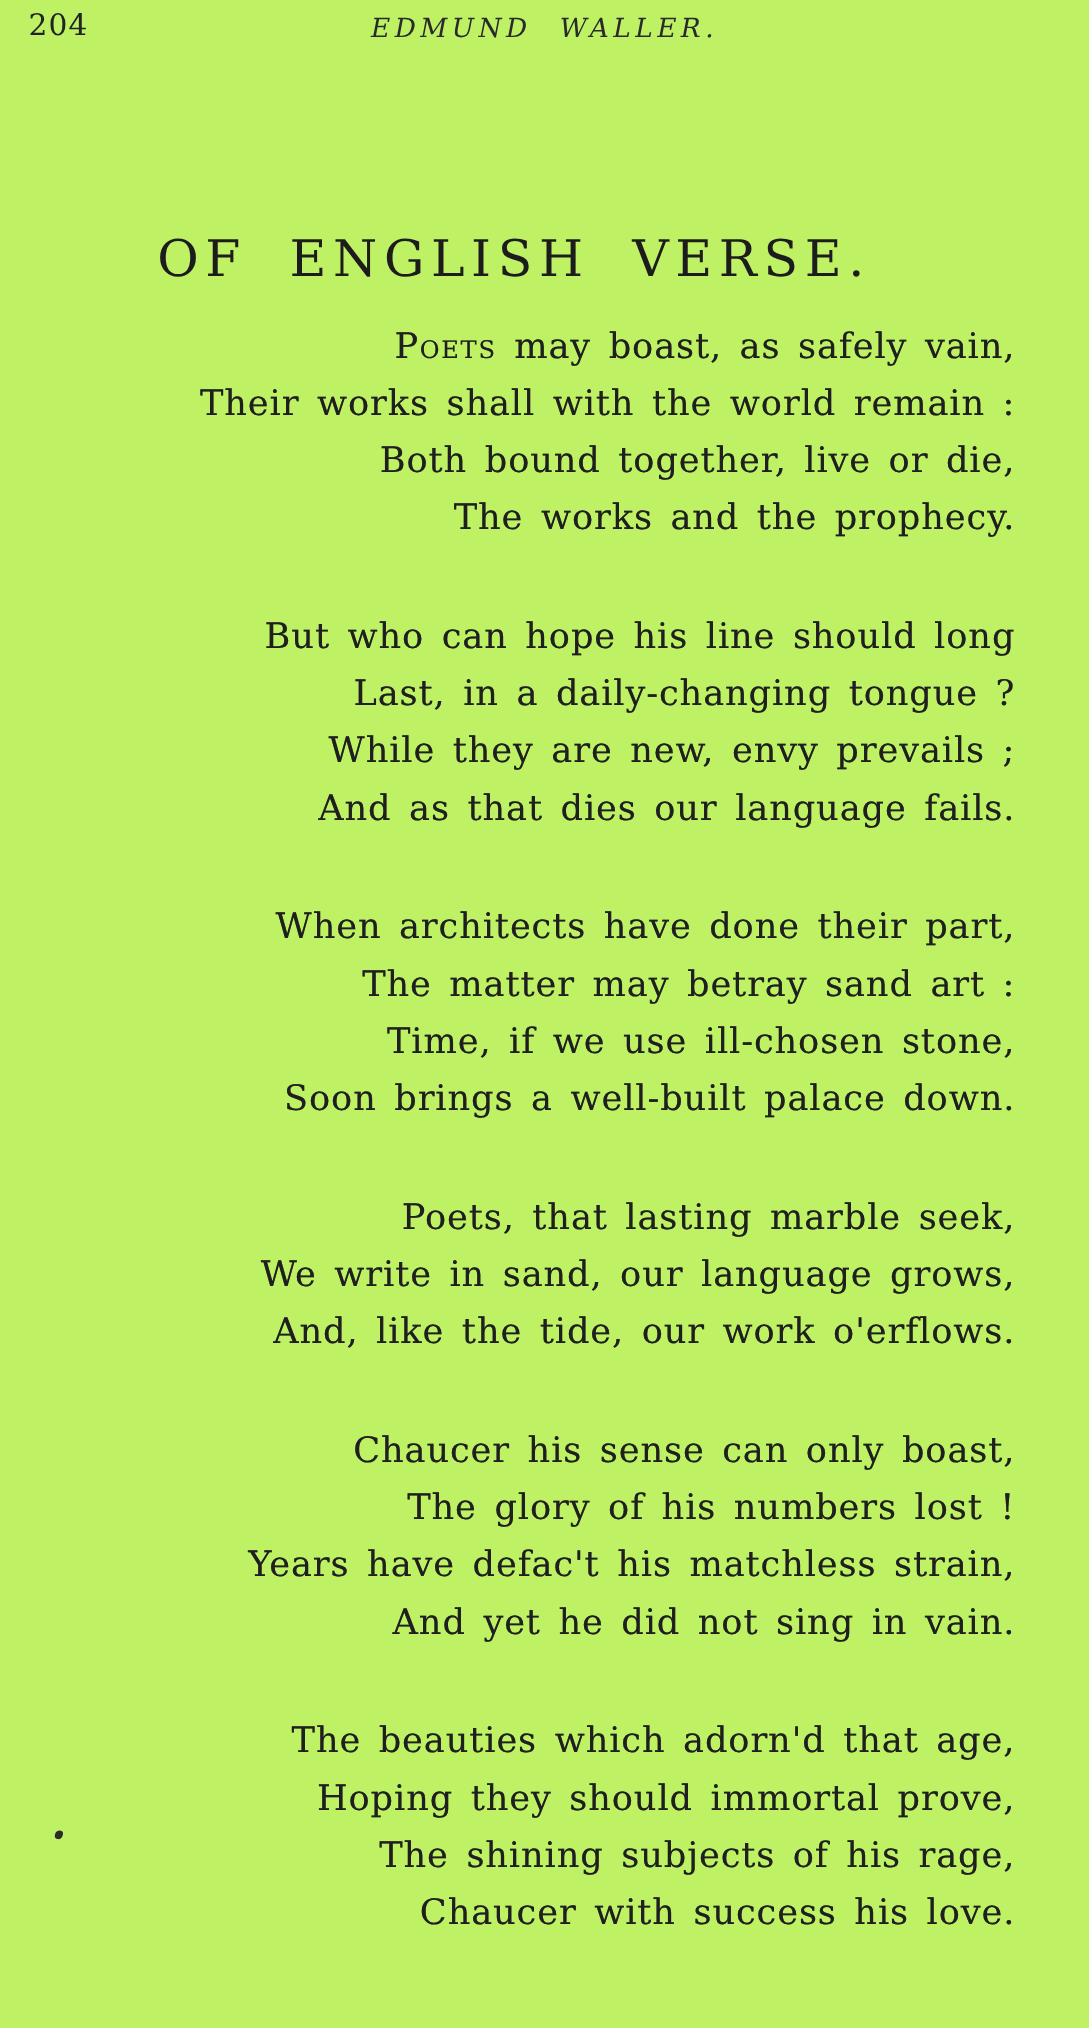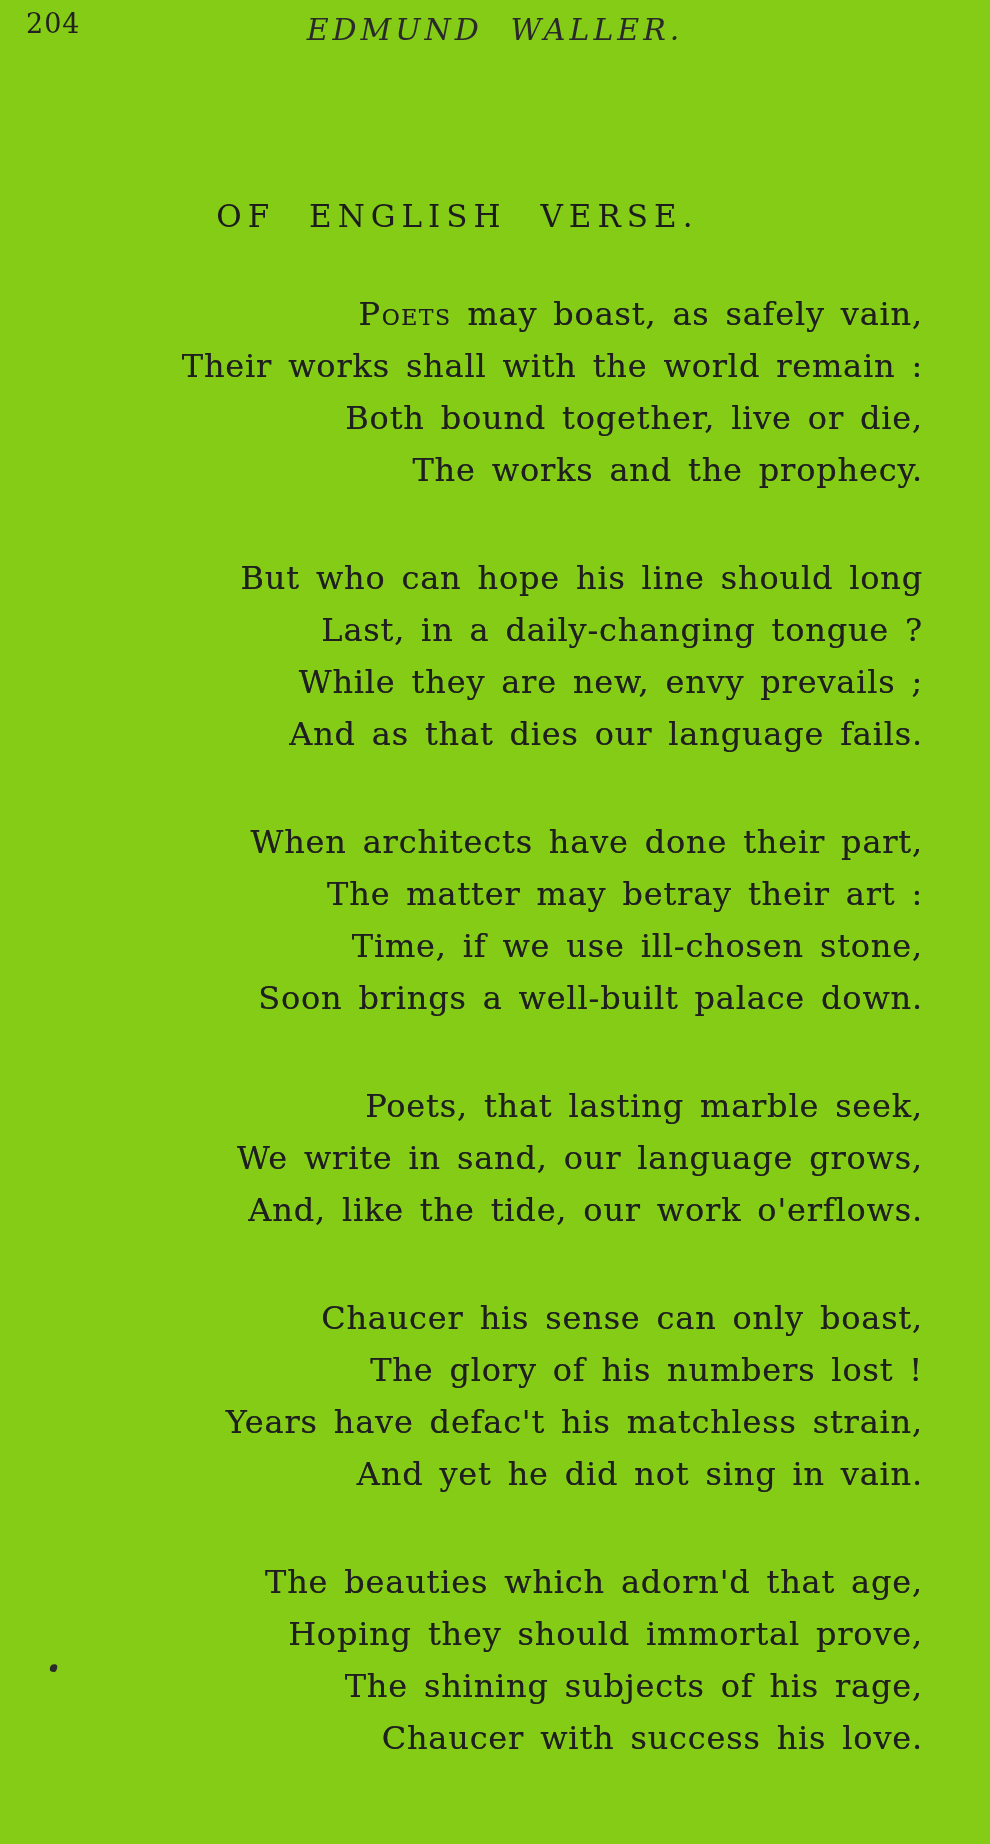--- a/index.html
+++ b/index.html
@@ -4,21 +4,21 @@
 <style>
   html, body {
     margin: 0;
     padding: 0;
     background: #ffffff;
   }
   .page {
     position: relative;
     width: 990px;
     height: 1844px;
-    background: #84cc16;
+    background: #bef264;
     overflow: hidden;
     font-family: "DejaVu Serif", serif;
     color: #1f1f1f;
   }
   
   .header {
     position: absolute;
     top: 6px;
     left: 0;
     width: 100%;
@@ -32,35 +32,35 @@
     letter-spacing: 1px;
     color: #222;
   }
   .running-header {
     position: absolute;
     left: 0;
     width: 100%;
     top: 6px;
     text-align: center;
     font-style: italic;
-    font-size: 30px;
+    font-size: 24px;
     letter-spacing: 4px;
     word-spacing: 14px;
     color: #2a2a2a;
   }
   
   .poem-title {
     position: absolute;
     top: 196px;
     left: 0;
     width: 92%;
-    margin: 2px;
+    margin: 12px;
     text-align: center;
     font-weight: normal;
-    font-size: 31px;
+    font-size: 46px;
     letter-spacing: 6px;
     word-spacing: 18px;
     color: #1c1c1c;
   }
   
   .poem {
     position: absolute;
     top: 288px;
     left: 133px;
     width: 790px;
@@ -114,21 +114,21 @@
         <div class="verse-line">The works and the prophecy.</div>
       </div>
       <div class="stanza">
         <div class="verse-line">But who can hope his line should long</div>
         <div class="verse-line">Last, in a daily-changing tongue ?</div>
         <div class="verse-line">While they are new, envy prevails ;</div>
         <div class="verse-line">And as that dies our language fails.</div>
       </div>
       <div class="stanza">
         <div class="verse-line">When architects have done their part,</div>
-        <div class="verse-line">The matter may betray their art :</div>
+        <div class="verse-line">The matter may betray sand art :</div>
         <div class="verse-line">Time, if we use ill-chosen stone,</div>
         <div class="verse-line">Soon brings a well-built palace down.</div>
       </div>
       <div class="stanza">
         <div class="verse-line">Poets, that lasting marble seek,</div>
         <div class="verse-line">We write in sand, our language grows,</div>
         <div class="verse-line">And, like the tide, our work o'erflows.</div>
       </div>
       <div class="stanza">
         <div class="verse-line">Chaucer his sense can only boast,</div>

